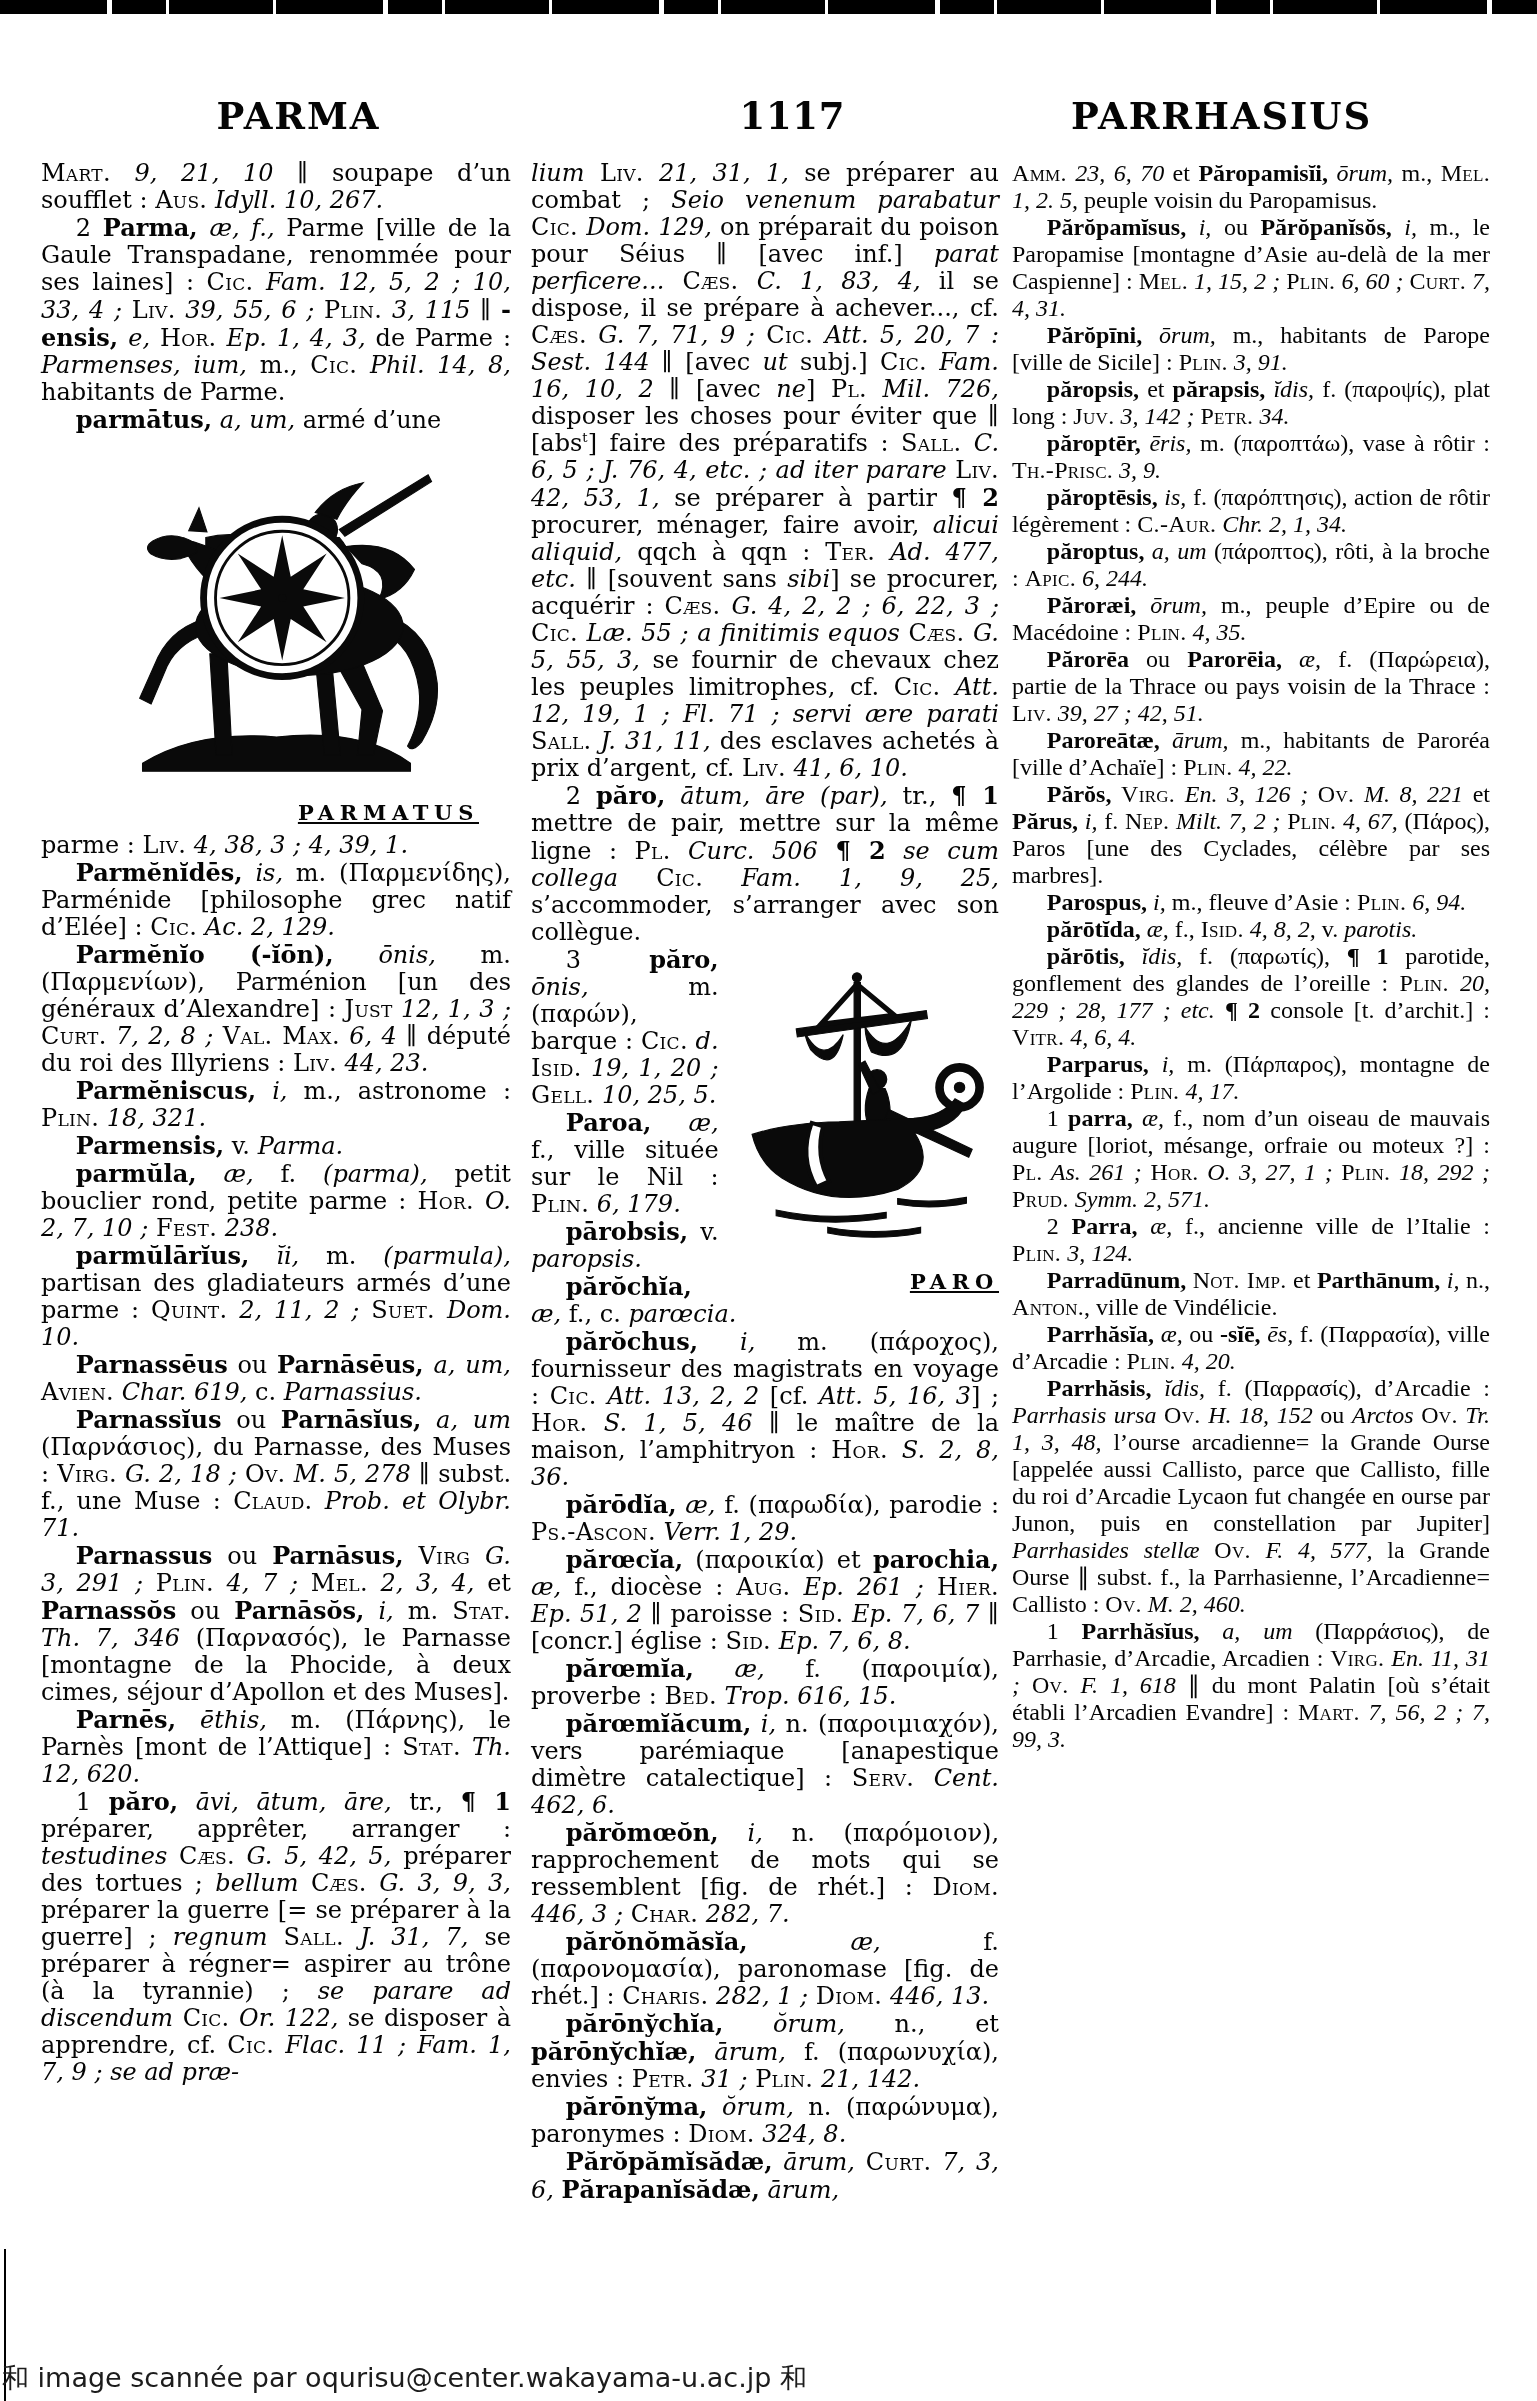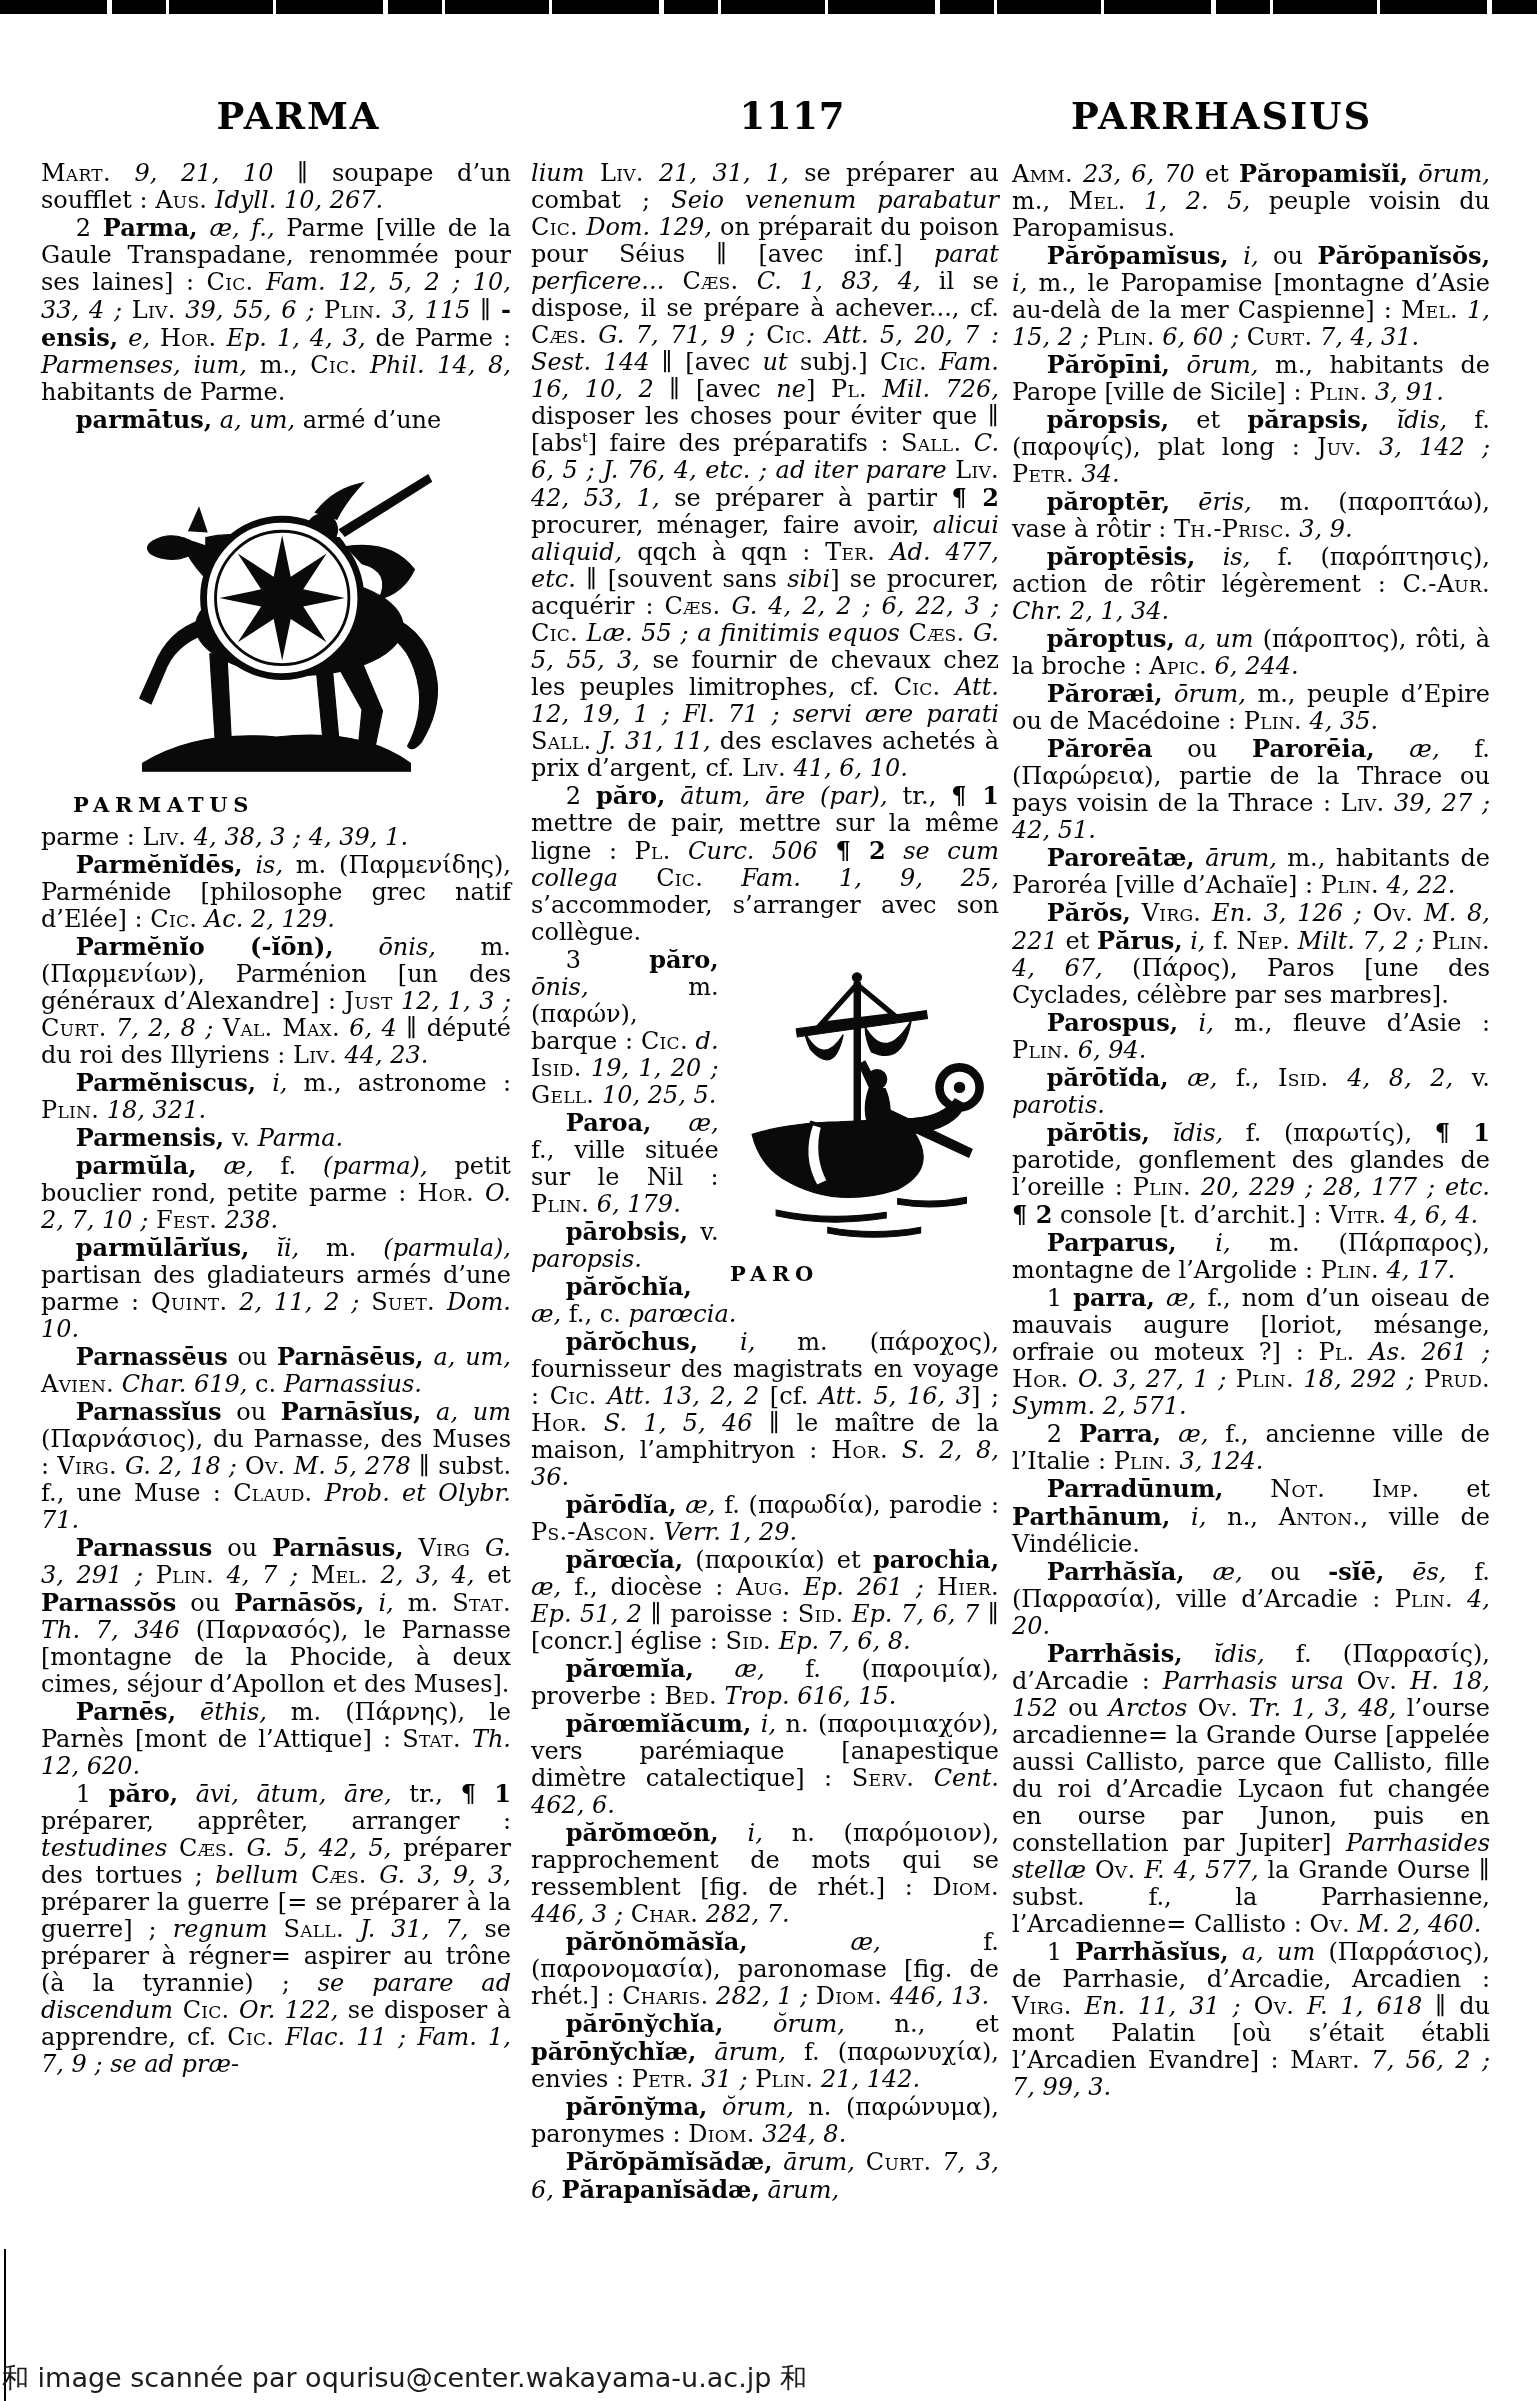--- a/index.html
+++ b/index.html
@@ -13,33 +13,33 @@
     position:absolute;top:0;left:0;width:1537px;height:14px;
     background:repeating-linear-gradient(90deg,#000 0 107px,#fff 107px 112px,#000 112px 166px,#fff 166px 169px,#000 169px 273px,#fff 273px 276px);
   }
   .running-head{position:absolute;top:94px;left:0;width:1537px;height:46px;font-weight:700;font-size:37px;}
   .head-left{position:absolute;left:178px;width:241px;text-align:center;letter-spacing:1.9px;}
   .head-center{position:absolute;left:655px;width:190px;text-align:right;letter-spacing:0.6px;}
   .head-right{position:absolute;left:1071px;width:279px;text-align:left;letter-spacing:1.9px;}
   .col{position:absolute;top:160px;font-size:24px;line-height:27px;text-align:justify;}
   .col1{left:41px;width:470px;}
   .col2{left:531px;width:468px;}
-  .col3{left:1012px;width:478px;}
+  .col3{left:1012px;width:478px;font-family:Liberation Serif, serif;}
   p.entry{margin:0;text-indent:1.45em;}
   p.entry.noindent{text-indent:0;}
   .run-b{font-weight:700;}
   .run-i{font-style:italic;}
   .run-sc{font-variant:small-caps;letter-spacing:0.3px;}
   .run-sup{vertical-align:super;font-size:0.55em;line-height:0;}
   figure{margin:0;}
   .fig{text-indent:0;}
   .fig-parmatus{width:406px;margin:10px auto 6.3px;text-align:center;}
   .fig-parmatus svg{display:block;margin:0 auto;}
   .fig-paro{float:right;width:269px;margin:5px 0 3.8px 11.4px;text-align:center;}
-  .fig-caption{font-weight:700;font-size:21px;letter-spacing:5.7px;margin-top:5px;text-align:left;font-style:normal;}
+  .fig-caption{font-weight:700;font-size:21px;letter-spacing:5.7px;margin-top:13px;text-align:right;font-style:normal;text-decoration:underline;}
   .watermark{
     position:absolute;left:2px;top:2360px;width:1458px;
     font-family:"DejaVu Sans","Liberation Sans",sans-serif;
     font-size:27px;color:#1c1c1c;
   }
   .left-edge-line{position:absolute;left:3.8px;top:2249px;width:1.9px;height:152px;background:#000;}
 </style>
 </head>
 <body>
 

